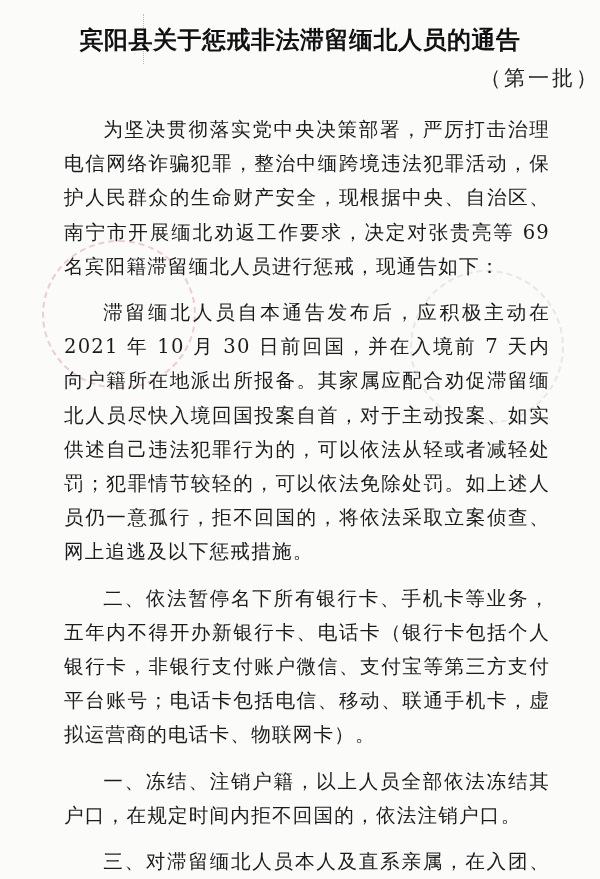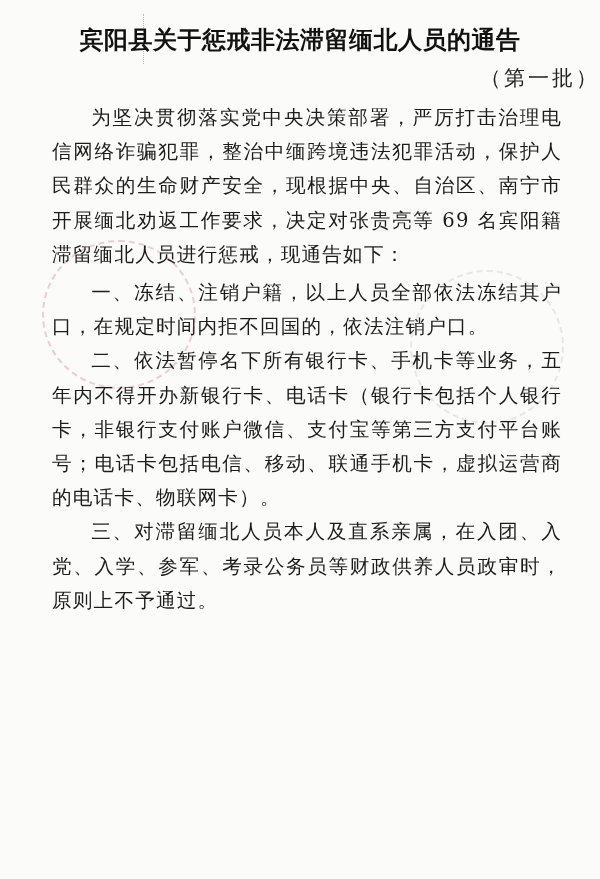--- a/index.html
+++ b/index.html
@@ -19,21 +19,21 @@
   }
   .subtitle {
     position: absolute; left: 0; right: 0; top: 64px;
     text-align: right; font-size: 21px; letter-spacing: 3px; color: #222;
   }
   .body-text {
     position: absolute; left: 52px; width: 510px; top: 101px;
     font-size: 19.6px; line-height: 34.2px; text-align: justify;
     letter-spacing: 1.2px; color: #1c1c1c;
   }
-  .para { margin: 0; text-indent: 2em; }
+  .para { margin: 12px; text-indent: 2em; }
   .stamp {
     position: absolute; border-radius: 50%;
     border: 2px dashed rgba(205, 80, 120, 0.28);
     pointer-events: none;
   }
   .stamp.left { left: 42px; top: 240px; width: 150px; height: 145px; }
   .stamp.right { left: 410px; top: 270px; width: 150px; height: 150px; border-color: rgba(170,170,170,0.25); }
   .scan-mark {
     position: absolute; left: 143px; top: 14px; width: 1px; height: 50px;
     border-left: 1px dotted #bbb;
@@ -45,18 +45,19 @@
 <div class="page">
   <div class="scan-mark"></div>
   <div class="stamp left"></div>
   <div class="stamp right"></div>
 
   <h1 class="title" style="margin:0;">宾阳县关于惩戒非法滞留缅北人员的通告</h1>
   <div class="subtitle">（第一批）</div>
 
   <div class="body-text">
     <p class="para">为坚决贯彻落实党中央决策部署，严厉打击治理电信网络诈骗犯罪，整治中缅跨境违法犯罪活动，保护人民群众的生命财产安全，现根据中央、自治区、南宁市开展缅北劝返工作要求，决定对张贵亮等 69 名宾阳籍滞留缅北人员进行惩戒，现通告如下：</p>
+    <p class="para" style="margin-top:0;">滞留缅北人员自本通告发布后，应积极主动在 2021 年 10 月 30 日前回国，并在入境前 7 天内向户籍所在地派出所报备。其家属应配合劝促滞留缅北人员尽快入境回国投案自首，对于主动投案、如实供述自己违法犯罪行为的，可以依法从轻或者减轻处罚；犯罪情节较轻的，可以依法免除处罚。如上述人员仍一意孤行，拒不回国的，将依法采取立案侦查、网上追逃及以下惩戒措施。</p>
+    <p class="para">二、依法暂停名下所有银行卡、手机卡等业务，五年内不得开办新银行卡、电话卡（银行卡包括个人银行卡，非银行支付账户微信、支付宝等第三方支付平台账号；电话卡包括电信、移动、联通手机卡，虚拟运营商的电话卡、物联网卡）。</p>
     <p class="para" style="margin-top:4px;">一、冻结、注销户籍，以上人员全部依法冻结其户口，在规定时间内拒不回国的，依法注销户口。</p>
-    <p class="para">二、依法暂停名下所有银行卡、手机卡等业务，五年内不得开办新银行卡、电话卡（银行卡包括个人银行卡，非银行支付账户微信、支付宝等第三方支付平台账号；电话卡包括电信、移动、联通手机卡，虚拟运营商的电话卡、物联网卡）。</p>
     <p class="para">三、对滞留缅北人员本人及直系亲属，在入团、入党、入学、参军、考录公务员等财政供养人员政审时，原则上不予通过。</p>
 
   </div>
 </div>
 
 </body></html>

